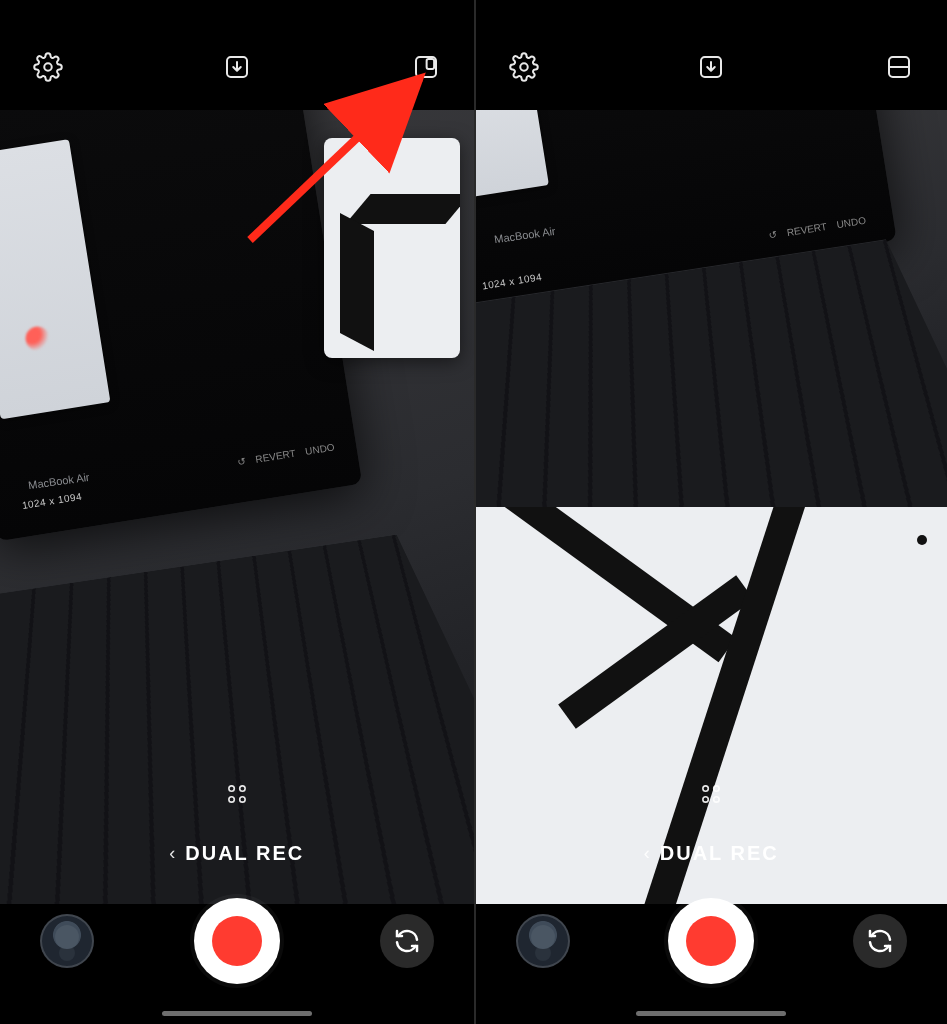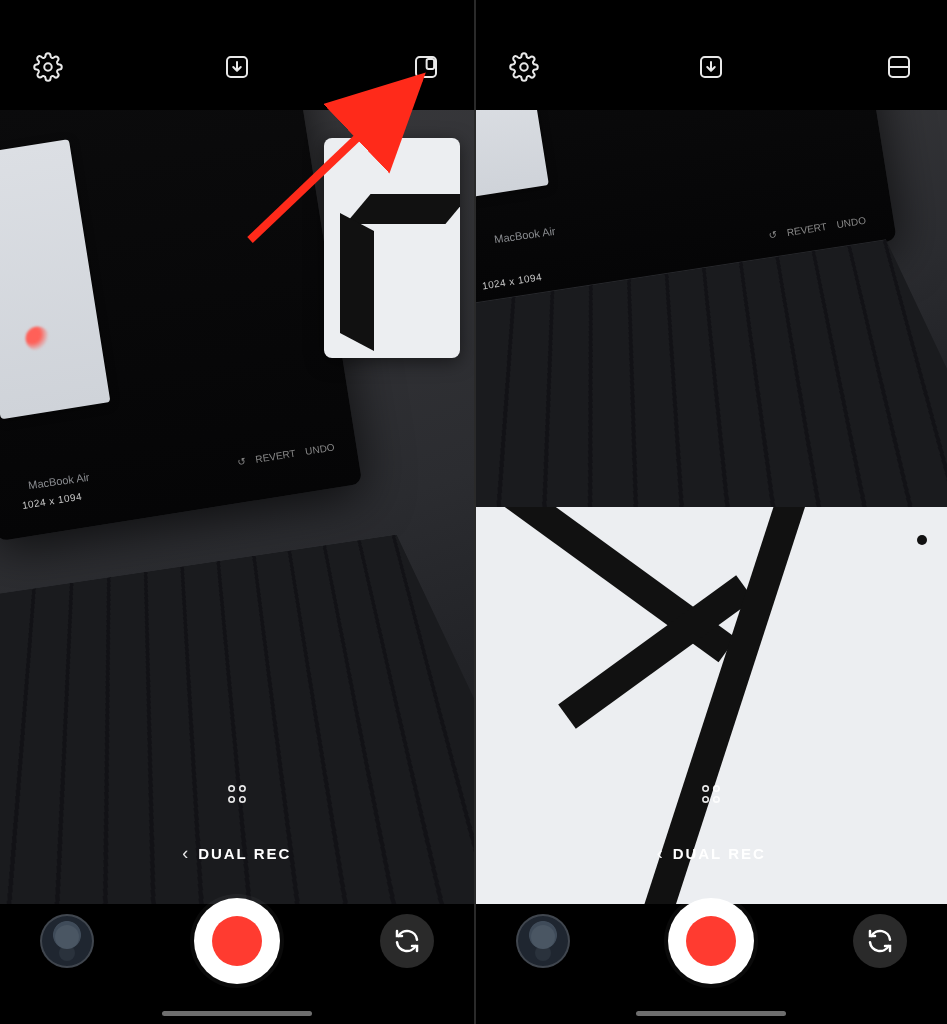--- a/index.html
+++ b/index.html
@@ -62,21 +62,21 @@
   .scene-card .sv { left:230px; top:-40px; width:30px; height:500px; transform:rotate(18deg); }
   .scene-card .dot { position:absolute; right:20px; top:28px; width:10px; height:10px; border-radius:50%; background:#111; }
 
   
   .grid-btn { position:absolute; left:50%; transform:translateX(-50%); bottom:210px; z-index:30; }
   .grid-btn svg { width:26px; height:26px; stroke:#fff; stroke-width:1.5; fill:none; opacity:.9; }
 
   
   .moderow { position:absolute; left:0; right:0; bottom:150px; height:42px; display:flex; align-items:center; justify-content:center; gap:10px; z-index:30; }
   .moderow .chev { color:#fff; font-size:18px; opacity:.9; }
-  .moderow .mode-label { color:#fff; font-weight:600; letter-spacing:2px; font-size:15px; }
+  .moderow .mode-label { color:#fff; font-weight:600; letter-spacing:2px; font-size:20px; }
 
   
   .bottombar { position:absolute; left:0; right:0; bottom:28px; height:110px; display:flex; align-items:center; justify-content:space-between; padding:0 40px; z-index:30; }
   .thumb { width:54px; height:54px; border-radius:50%; background:radial-gradient(circle at 50% 38%,#3f4b59 0 34%,#1f2630 36% 100%); border:2px solid rgba(255,255,255,.15); box-shadow:0 2px 8px rgba(0,0,0,.5); position:relative; overflow:hidden; }
   .thumb::after{ content:""; position:absolute; left:50%; top:18%; width:24px; height:24px; margin-left:-12px; border-radius:50%; background:#4a5663; box-shadow:0 16px 0 -4px #2a323c; }
   .shutter { width:86px; height:86px; border-radius:50%; background:#fff; display:flex; align-items:center; justify-content:center; box-shadow:0 0 0 4px rgba(255,255,255,.04); }
   .shutter .dot { width:50px; height:50px; border-radius:50%; background:#ff3b30; }
   .swap { width:54px; height:54px; border-radius:50%; background:rgba(120,120,120,.35); display:flex; align-items:center; justify-content:center; }
   .swap svg { width:30px; height:30px; stroke:#fff; fill:none; stroke-width:2; stroke-linecap:round; }
 

